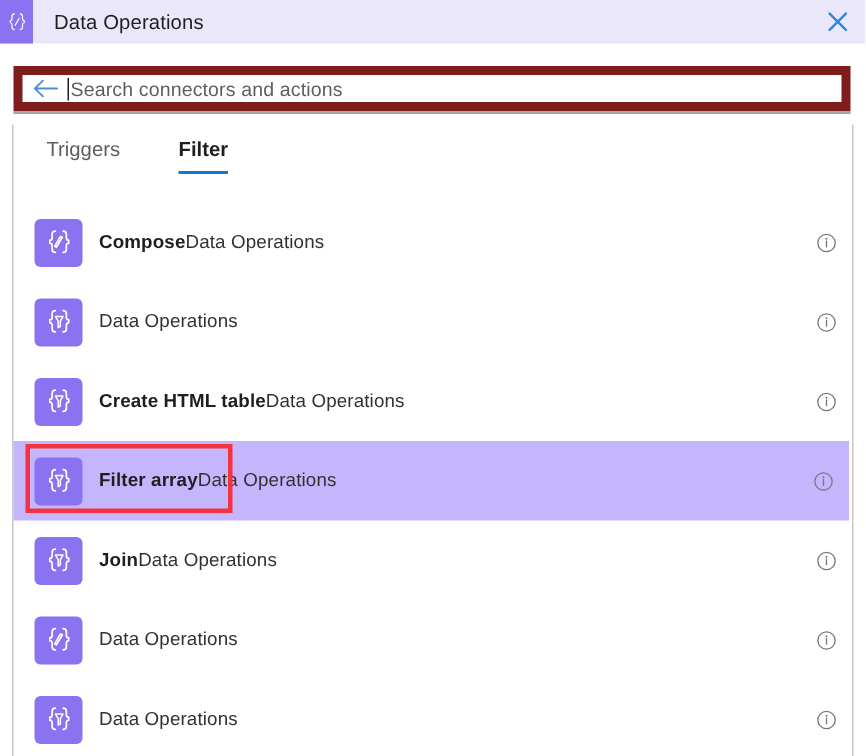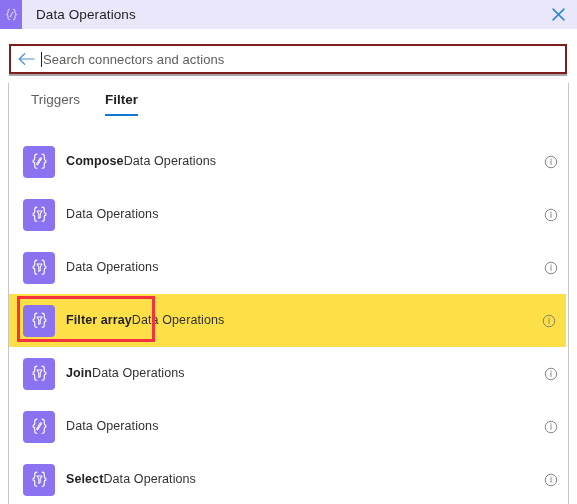--- a/index.html
+++ b/index.html
@@ -59,21 +59,21 @@
   }
   .header-close svg { display: block; }
 
   
   .search-wrap {
     position: absolute;
     left: 9px; top: 44px;
     width: 558px;
     height: 30px;
     box-sizing: border-box;
-    border: 2px solid #7f1d1d;
+    border: 6px solid #7f1d1d;
     background: #ffffff;
     display: flex;
     align-items: center;
     cursor: text;
   }
   .back-arrow {
     width: 30px;
     height: 26px;
     display: flex;
     align-items: center;
@@ -116,20 +116,21 @@
     width: 1px; height: 421px;
     background: #c8c6c4;
   }
 
   
   .tabs {
     position: absolute;
     left: 31px; top: 92px;
     display: flex;
     align-items: flex-start;
+    gap: 14px;
   }
   .tab {
     position: relative;
     font-size: 13.5px;
     padding: 0 0 9px 0;
     cursor: pointer;
     white-space: nowrap;
   }
   .tab + .tab { margin-left: 25px; }
   .tab.inactive { color: #605e5c; font-weight: 400; }
@@ -149,21 +150,21 @@
     width: 559px;
   }
   .row {
     position: relative;
     height: 53px;
     display: flex;
     align-items: center;
     box-sizing: border-box;
     cursor: pointer;
   }
-  .row.hover { background: #fde047; width: 557px; }
+  .row.hover { background: #c4b5fd; width: 557px; }
   .row-icon {
     width: 32px;
     height: 32px;
     margin-left: 14px;
     border-radius: 4px;
     background: #8b72f0;
     color: #ffffff;
     flex: 0 0 auto;
     display: flex;
     align-items: center;
@@ -298,20 +299,21 @@
 
   <div class="row">
     <div class="row-icon">
       <svg width="19" height="19" viewBox="0 0 16 16" aria-hidden="true">
         <path d="M5.8 1.8C4.5 1.8 4 2.5 4 3.6v1.9c0 1-.5 1.5-1.3 1.5v1.5c.8 0 1.3.6 1.3 1.5v1.9c0 1.1.5 1.8 1.8 1.8" fill="none" stroke="#ffffff" stroke-width=".95" stroke-linecap="round"></path>
         <path d="M10.2 1.8c1.3 0 1.8.7 1.8 1.8v1.9c0 1 .5 1.5 1.3 1.5v1.5c-.8 0-1.3.6-1.3 1.5v1.9c0 1.1-.5 1.8-1.8 1.8" fill="none" stroke="#ffffff" stroke-width=".95" stroke-linecap="round"></path>
         <path d="M5.9 5.1h4.2L8.6 7.6v3l-1.2.7v-3.7z" fill="none" stroke="#ffffff" stroke-width=".85" stroke-linejoin="round"></path>
       </svg>
     </div>
     <div class="row-text">
+      <div class="row-title">Create HTML table</div>
       <div class="row-sub">Data Operations</div>
     </div>
     <div class="row-info">
       <svg width="14" height="14" viewBox="0 0 16 16" aria-hidden="true">
         <circle cx="8" cy="8" r="6.6" fill="none" stroke="#797775" stroke-width="1"></circle>
         <path d="M8 6.4v4.4" fill="none" stroke="#797775" stroke-width="1" stroke-linecap="round"></path>
         <circle cx="8" cy="4.7" r=".75" fill="#797775"></circle>
       </svg>
     </div>
   </div>
@@ -381,21 +383,20 @@
 
   <div class="row">
     <div class="row-icon">
       <svg width="19" height="19" viewBox="0 0 16 16" aria-hidden="true">
         <path d="M5.8 1.8C4.5 1.8 4 2.5 4 3.6v1.9c0 1-.5 1.5-1.3 1.5v1.5c.8 0 1.3.6 1.3 1.5v1.9c0 1.1.5 1.8 1.8 1.8" fill="none" stroke="#ffffff" stroke-width=".95" stroke-linecap="round"></path>
         <path d="M10.2 1.8c1.3 0 1.8.7 1.8 1.8v1.9c0 1 .5 1.5 1.3 1.5v1.5c-.8 0-1.3.6-1.3 1.5v1.9c0 1.1-.5 1.8-1.8 1.8" fill="none" stroke="#ffffff" stroke-width=".95" stroke-linecap="round"></path>
         <path d="M5.9 5.1h4.2L8.6 7.6v3l-1.2.7v-3.7z" fill="none" stroke="#ffffff" stroke-width=".85" stroke-linejoin="round"></path>
       </svg>
     </div>
     <div class="row-text">
-      <div class="row-title">Select</div>
       <div class="row-sub">Data Operations</div>
     </div>
     <div class="row-info">
       <svg width="14" height="14" viewBox="0 0 16 16" aria-hidden="true">
         <circle cx="8" cy="8" r="6.6" fill="none" stroke="#797775" stroke-width="1"></circle>
         <path d="M8 6.4v4.4" fill="none" stroke="#797775" stroke-width="1" stroke-linecap="round"></path>
         <circle cx="8" cy="4.7" r=".75" fill="#797775"></circle>
       </svg>
     </div>
   </div>

